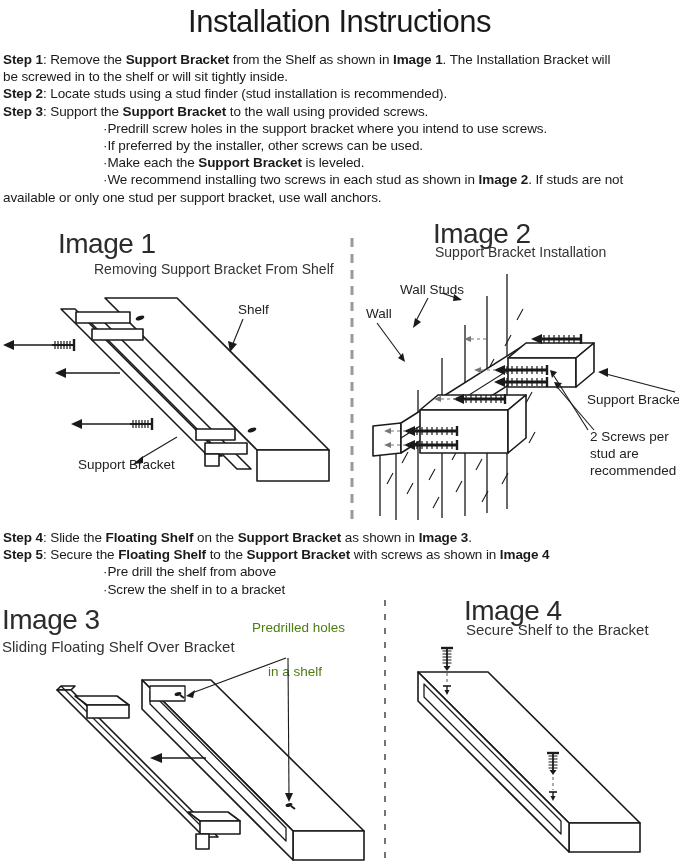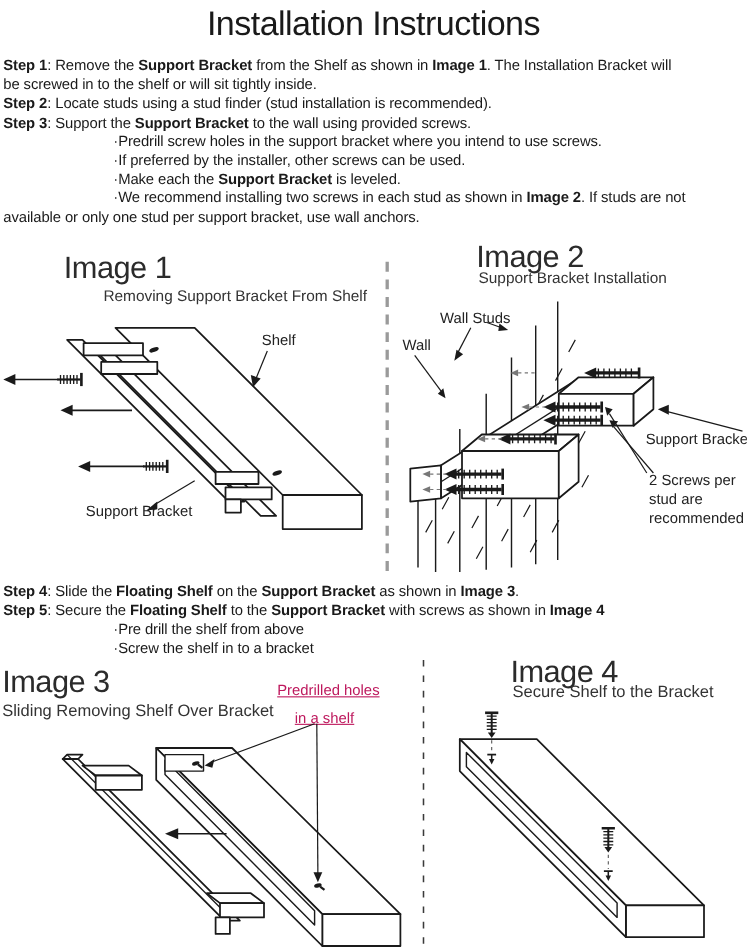--- a/index.html
+++ b/index.html
@@ -8,21 +8,21 @@
   .title{position:absolute;top:4px;left:0;right:0;text-align:center;
          font-size:31px;font-weight:400;letter-spacing:-0.5px;color:var(--ink,#1a1a1a);}
   .steps{position:absolute;left:3px;}
   .steps-top{top:51px;}
   .steps-bottom{top:529px;}
   .text-line{white-space:nowrap;font-size:13.5px;line-height:17.2px;letter-spacing:-0.1px;}
   .text-line.indent{padding-left:100px;}
   .text-line .bold{font-weight:700;}
   .fig-heading{position:absolute;font-size:28px;font-weight:400;letter-spacing:-0.5px;color:#2b2b2b;white-space:nowrap;}
   .fig-subtitle{position:absolute;font-size:14px;color:#333;white-space:nowrap;}
-  .fig-note{position:absolute;font-size:13.5px;color:#be185d;line-height:16px;white-space:nowrap;text-decoration:underline;}
+  .fig-note{position:absolute;font-size:13.5px;color:#4d7c0f;line-height:16px;white-space:nowrap;}
   svg{position:absolute;overflow:visible;}
   .diagram{color:var(--ink,#1a1a1a);}
   .diagram text{font-family:"Liberation Sans",sans-serif;fill:#222;}
   .outline{fill:#fff;stroke:currentColor;stroke-width:1.6;stroke-linejoin:round;}
   .thin{stroke:currentColor;stroke-width:1.2;fill:none;}
   .ptr{stroke:currentColor;stroke-width:1.1;fill:none;}
   .head{fill:currentColor;stroke:none;}
   .studline{stroke:currentColor;stroke-width:1.3;}
   .hatch{stroke:currentColor;stroke-width:1.1;}
   .screwshaft{stroke:currentColor;stroke-width:3;}
@@ -218,23 +218,23 @@
   </svg>
 
   <div class="steps steps-bottom">
       <div class="text-line"><span class="bold">Step 4</span><span>: Slide the </span><span class="bold">Floating Shelf</span><span> on the </span><span class="bold">Support Bracket</span><span> as shown in </span><span class="bold">Image 3</span><span>.</span></div>
       <div class="text-line"><span class="bold">Step 5</span><span>: Secure the </span><span class="bold">Floating Shelf</span><span> to the </span><span class="bold">Support Bracket</span><span> with screws as shown in </span><span class="bold">Image 4</span></div>
       <div class="text-line indent"><span>·Pre drill the shelf from above</span></div>
       <div class="text-line indent"><span>·Screw the shelf in to a bracket</span></div>
     </div>
 
   <div class="fig-heading" style="left:2px;top:604px;">Image 3</div>
-  <div class="fig-subtitle" style="left:2px;top:638px;font-size:15px;">Sliding Removing Shelf Over Bracket</div>
+  <div class="fig-subtitle" style="left:2px;top:638px;font-size:15px;">Sliding Floating Shelf Over Bracket</div>
   <div class="fig-note" style="left:252px;top:620px;">Predrilled holes</div>
-  <div class="fig-note" style="left:252px;top:645px;padding-left:16px;">in a shelf</div>
+  <div class="fig-note" style="left:252px;top:664px;padding-left:16px;">in a shelf</div>
 
   <svg class="diagram" style="left:0;top:650px;" width="385" height="212" viewBox="0 0 385 212">
     <g>
       <polygon class="outline" points="57,40 61,36 75,36 71,40"></polygon>
       <polygon class="outline" points="57,40 71,40 218,187 204,187"></polygon>
       <line class="thin" x1="61" y1="36" x2="208" y2="183"></line>
       <polygon class="outline" points="75,46 117,46 129,55 87,55"></polygon>
       <polygon class="outline" points="87,55 129,55 129,68 87,68"></polygon>
       <polygon class="outline" points="188,162 228,162 240,171 200,171"></polygon>
       <polygon class="outline" points="200,171 240,171 240,184 200,184"></polygon>

